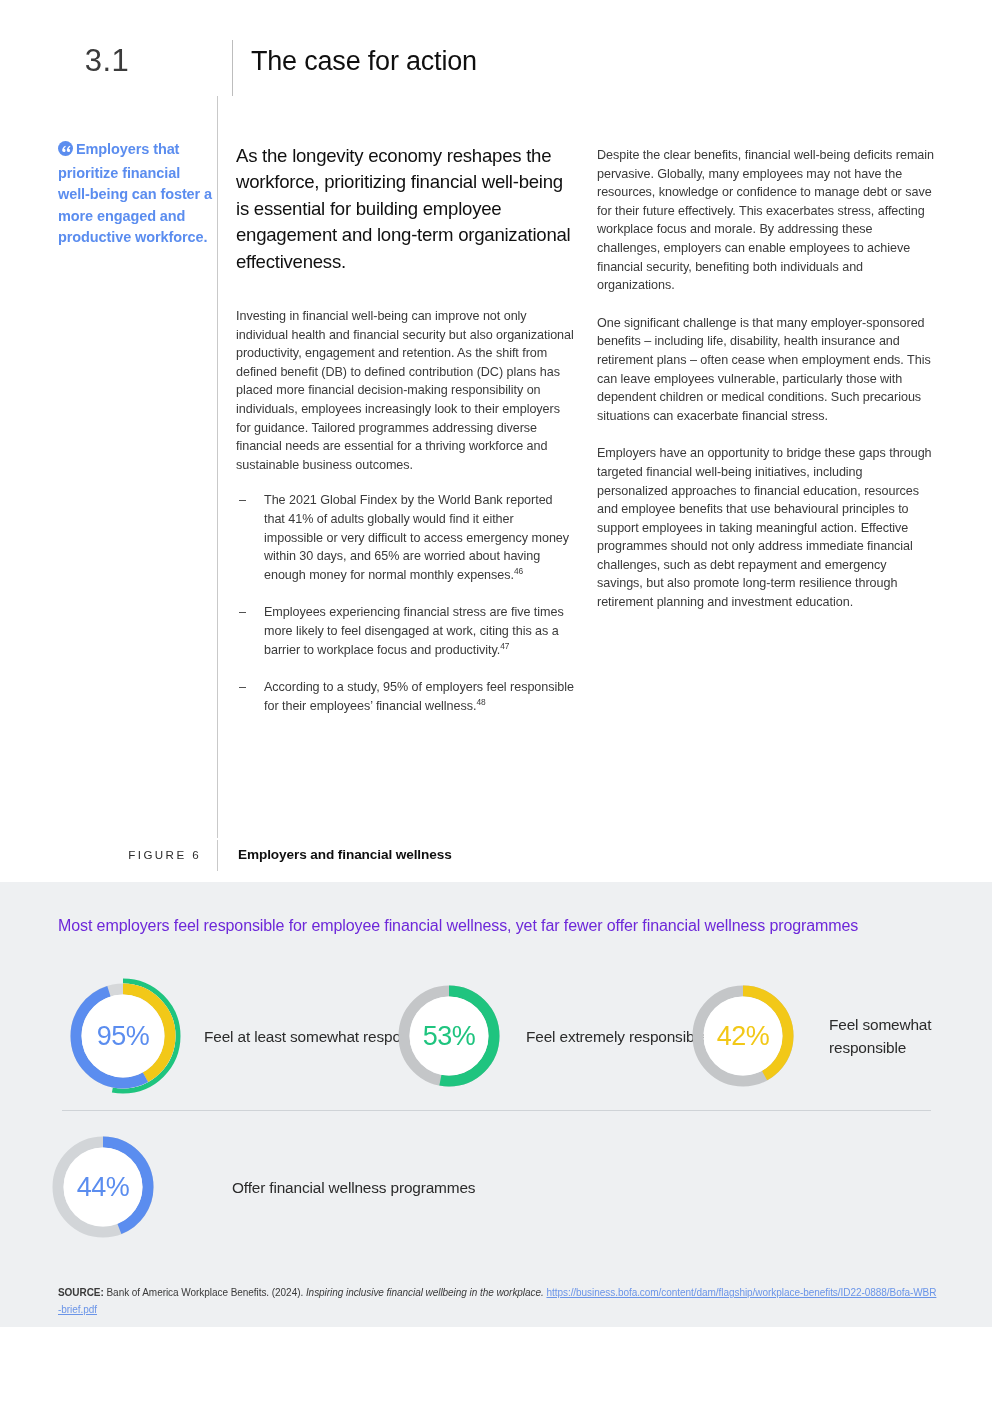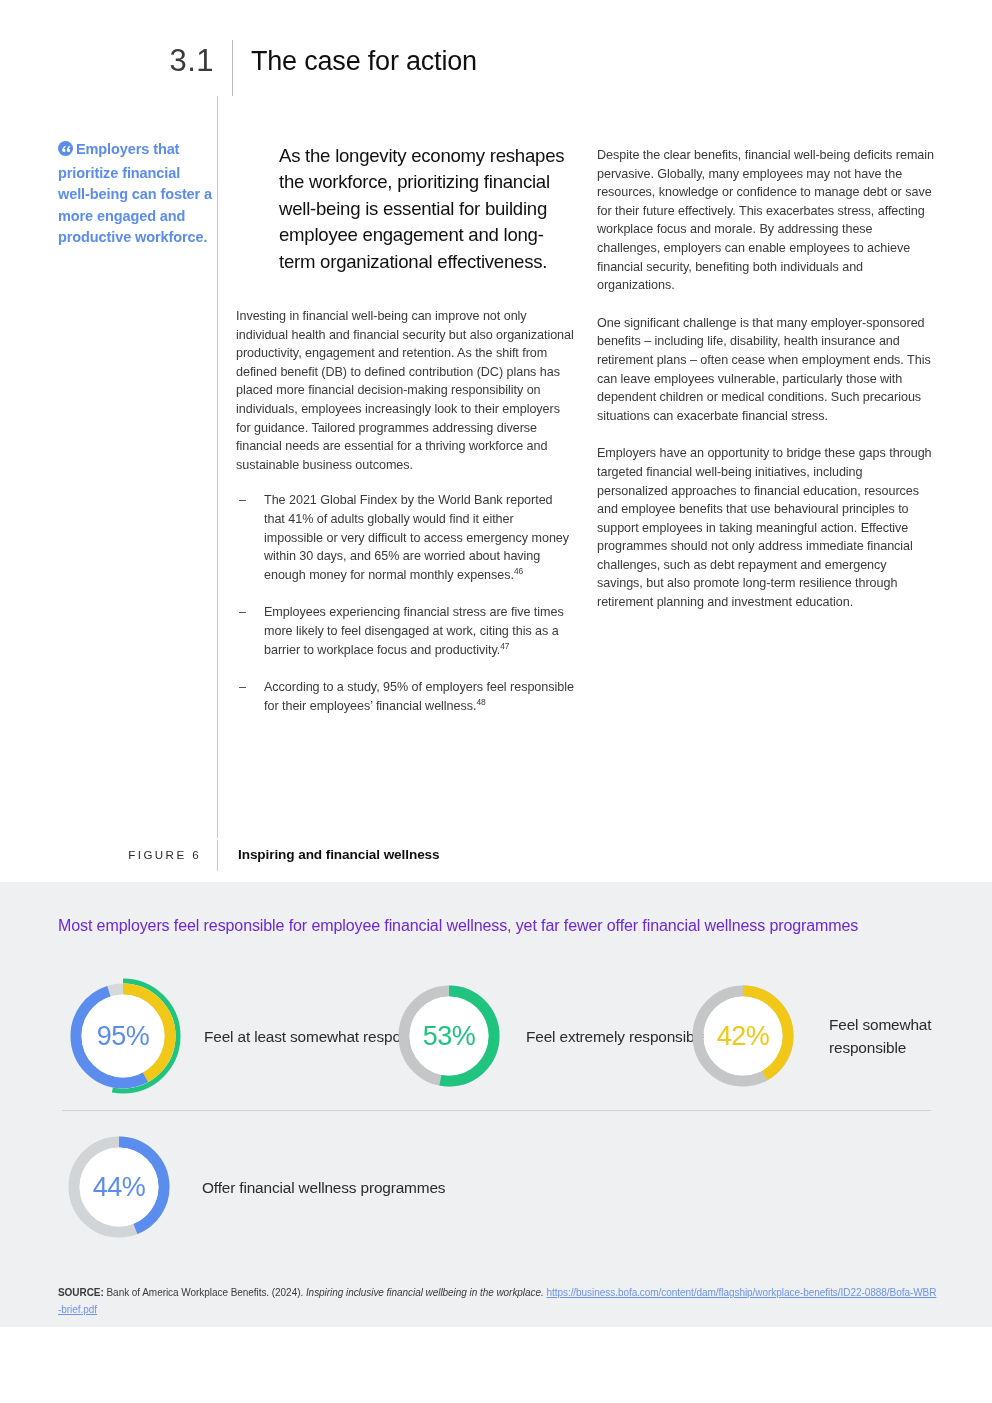--- a/index.html
+++ b/index.html
@@ -24,21 +24,21 @@
   .header {
     position: absolute;
     left: 0; top: 40px;
     width: 992px;
     height: 56px;
     display: flex;
     align-items: flex-start;
   }
   .header-num {
     width: 232px;
-    text-align: right;
+    text-align: center;
     padding-right: 18px;
     font-size: 31px;
     color: #3b3b3b;
     font-weight: 400;
     line-height: 42px;
     letter-spacing: 0.5px;
   }
   .header-rule {
     width: 1px;
     height: 56px;
@@ -90,21 +90,20 @@
     width: 337px;
   }
 
   .lead {
     font-size: 18.6px;
     line-height: 26.4px;
     color: #101010;
     font-weight: 400;
     letter-spacing: -0.25px;
     margin-bottom: 32px;
-    margin-left: 43px;
   }
 
   .body-p {
     font-size: 12.6px;
     line-height: 18.6px;
     color: #3a3a3a;
     letter-spacing: -0.05px;
     margin-bottom: 17px;
   }
   .col-right .body-p { margin-bottom: 19px; }
@@ -180,21 +179,21 @@
     height: 122px;
   }
   .stat {
     position: absolute;
     display: flex;
     align-items: center;
   }
   .stat-1 { left: 62px; top: 0; }
   .stat-2 { left: 392px; top: 4px; }
   .stat-3 { left: 686px; top: 4px; gap: 9px; }
-  .stat-4 { left: 62px; top: 1130px; }
+  .stat-4 { left: 46px; top: 1130px; gap: 46px; }
 
   .donut {
     position: relative;
     flex: 0 0 auto;
   }
   .donut svg { display: block; }
   .donut-value {
     position: absolute;
     left: 0; top: 0;
     width: 100%; height: 100%;
@@ -296,21 +295,21 @@
 
   <div class="col-right">
     <div class="body-p">Despite the clear benefits, financial well-being deficits remain pervasive. Globally, many employees may not have the resources, knowledge or confidence to manage debt or save for their future effectively. This exacerbates stress, affecting workplace focus and morale. By addressing these challenges, employers can enable employees to achieve financial security, benefiting both individuals and organizations.</div>
     <div class="body-p">One significant challenge is that many employer-sponsored benefits – including life, disability, health insurance and retirement plans – often cease when employment ends. This can leave employees vulnerable, particularly those with dependent children or medical conditions. Such precarious situations can exacerbate financial stress.</div>
     <div class="body-p">Employers have an opportunity to bridge these gaps through targeted financial well-being initiatives, including personalized approaches to financial education, resources and employee benefits that use behavioural principles to support employees in taking meaningful action. Effective programmes should not only address immediate financial challenges, such as debt repayment and emergency savings, but also promote long-term resilience through retirement planning and investment education.</div>
   </div>
 
   <div class="figcap">
     <div class="figcap-label">FIGURE 6</div>
     <div class="figcap-rule"></div>
-    <div class="figcap-title">Inspiring and financial wellness</div>
+    <div class="figcap-title">Employers and financial wellness</div>
   </div>
 
   <div class="panel"></div>
 
   <div class="panel-subtitle">Most employers feel responsible for employee financial wellness, yet far fewer offer financial wellness programmes</div>
 
   <div class="donut-row">
 
     <div class="stat stat-1">
       <div class="donut">

